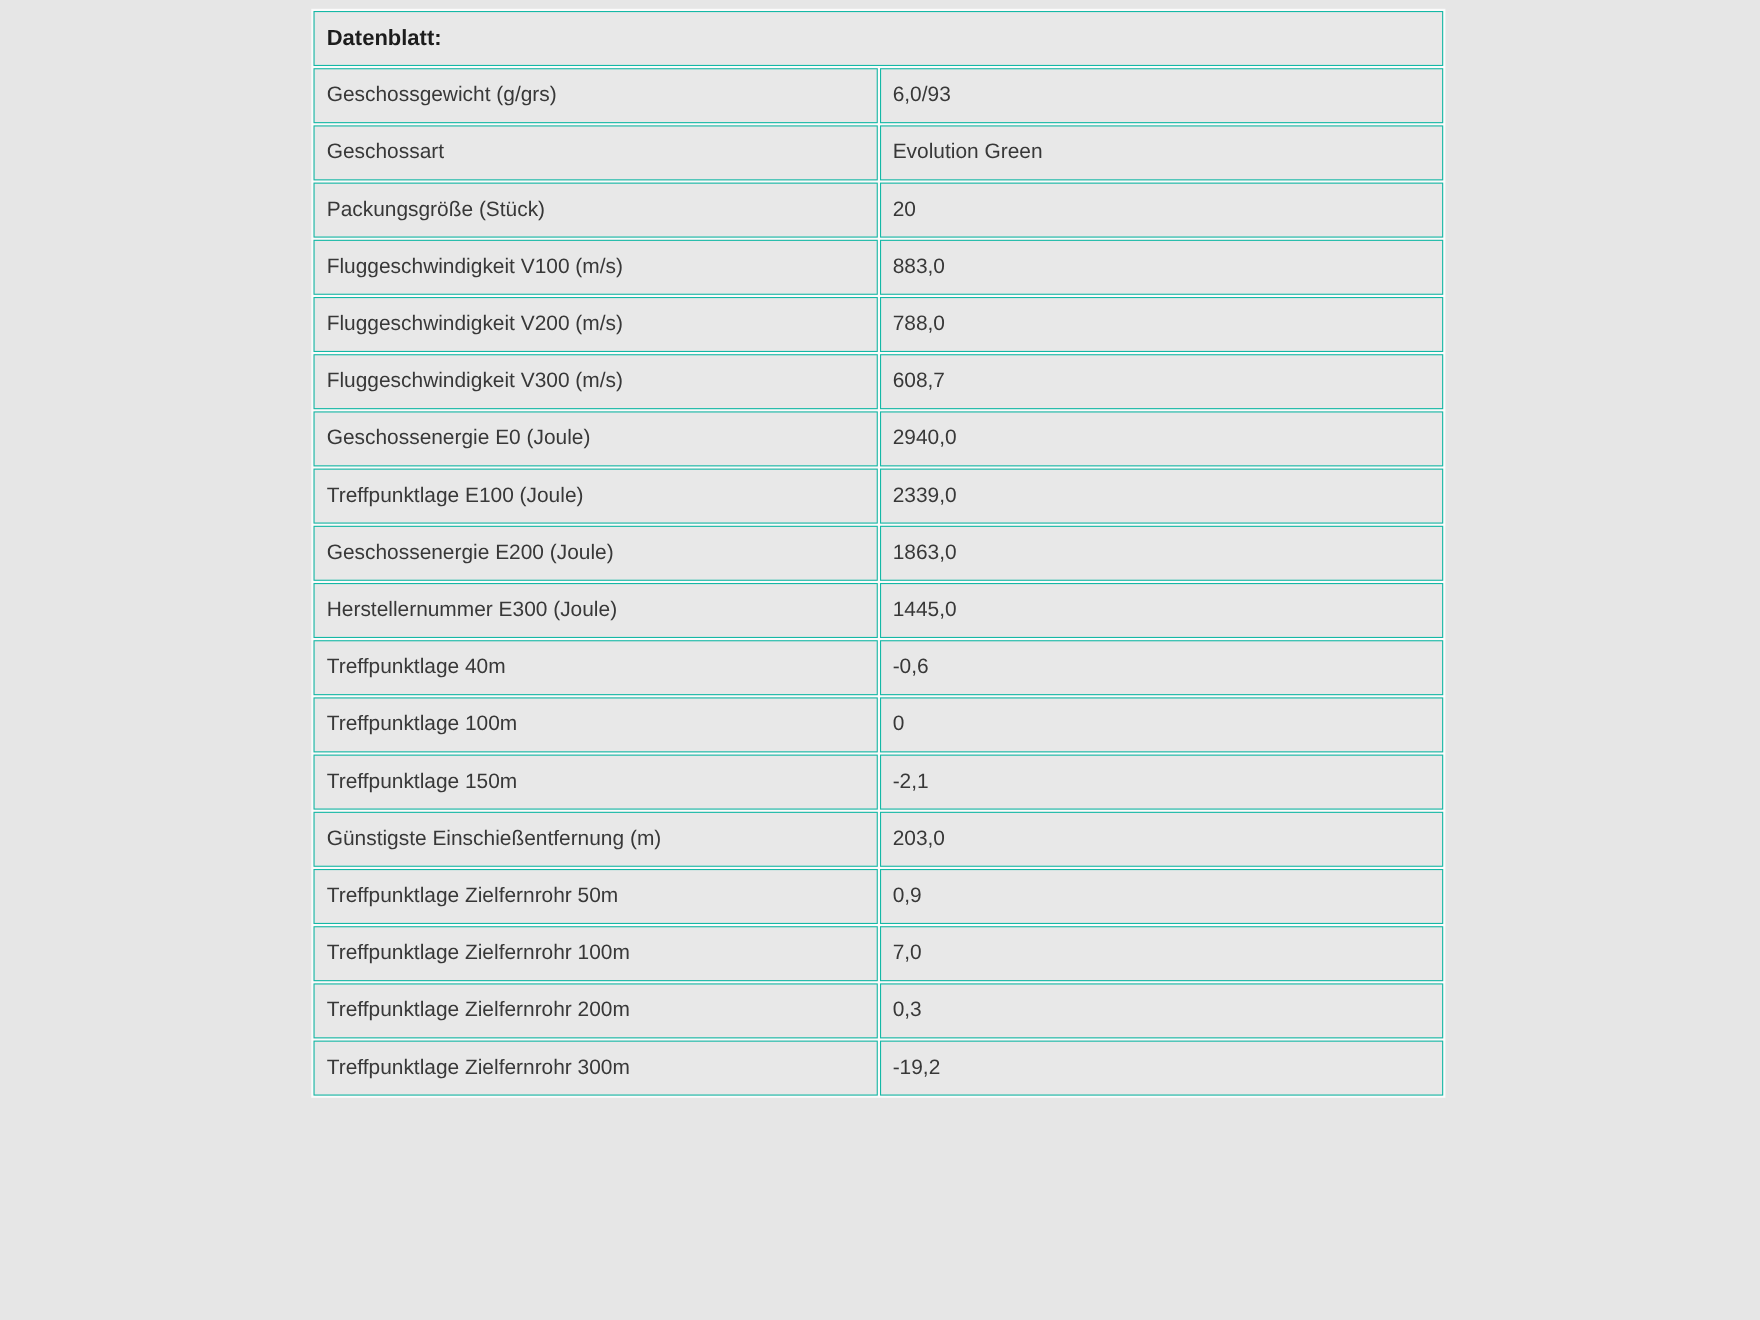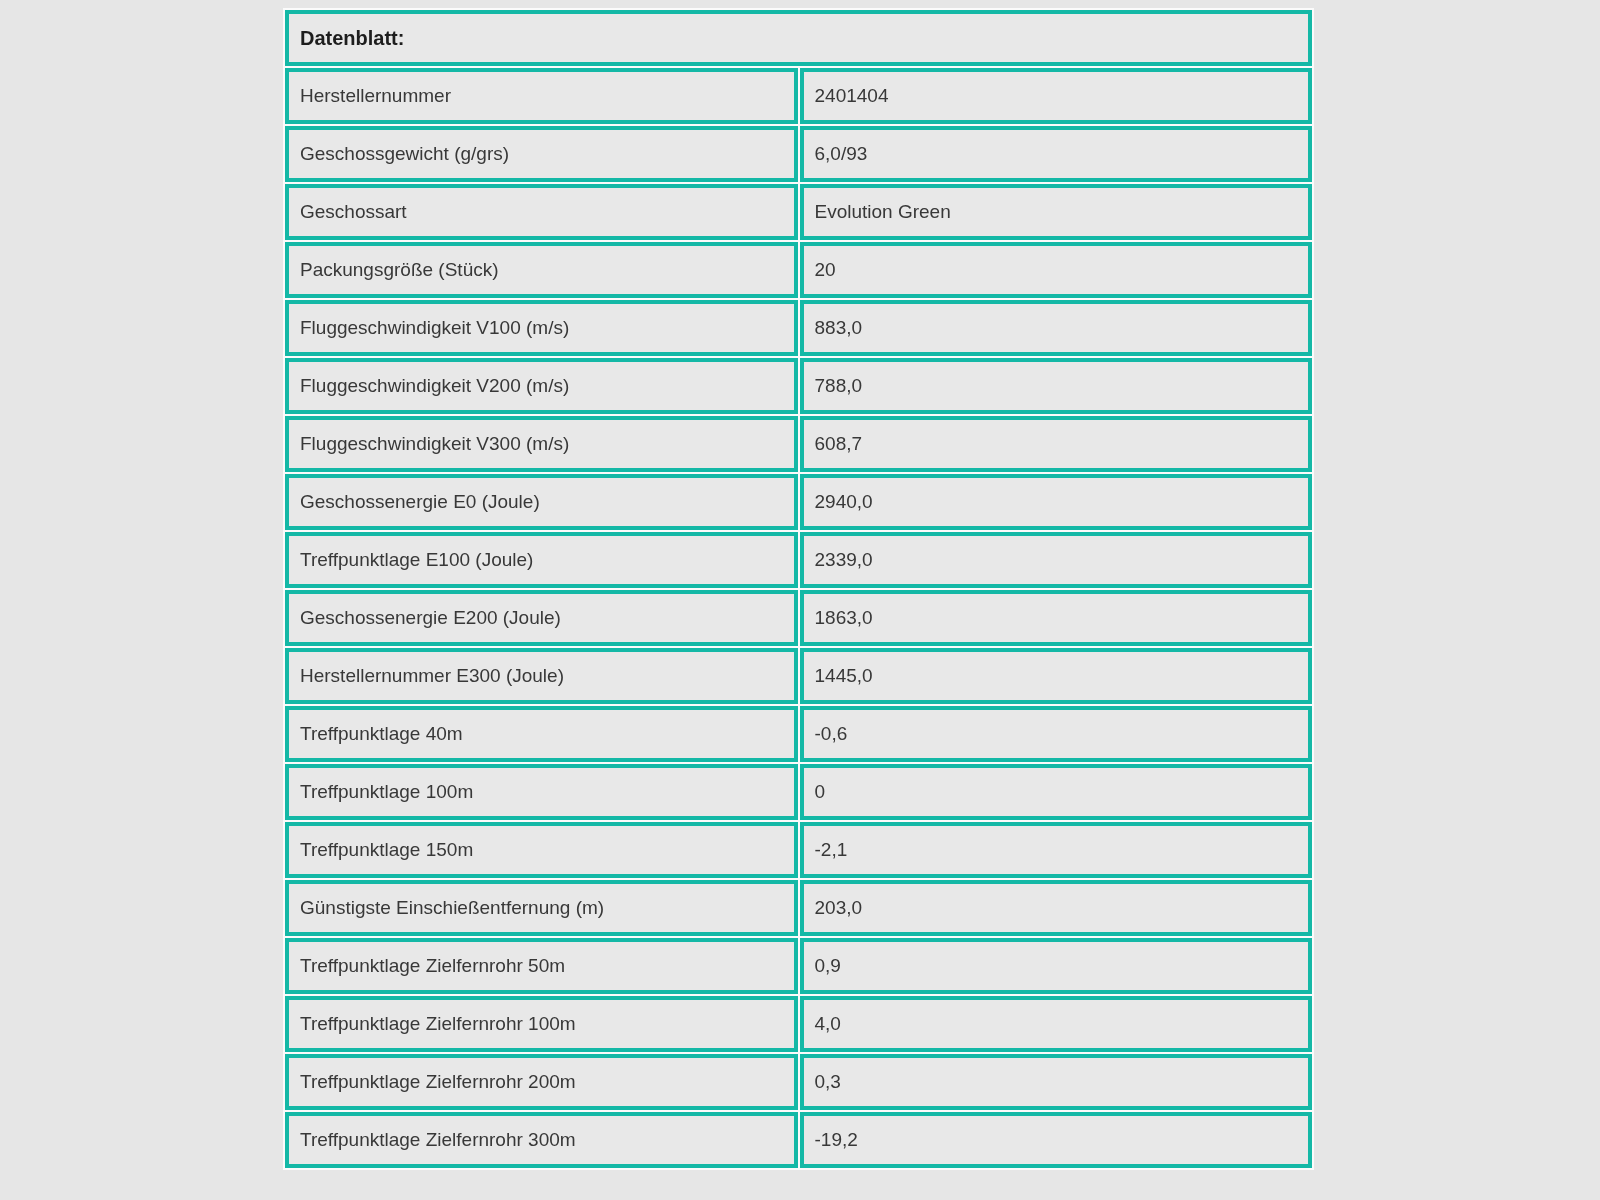--- a/index.html
+++ b/index.html
@@ -21,21 +21,21 @@
   }
   table.datasheet {
     width: 100%;
     border-collapse: separate;
     border-spacing: 2px;
     background: #fbfbfb;
     table-layout: fixed;
   }
   table.datasheet td {
     background: #e8e8e8;
-    border: 4px solid #14b8a6;
+    border: 1px solid #14b8a6;
     height: 48px;
     padding: 0 10px 0 11px;
     font-size: 19px;
     color: #383838;
     vertical-align: middle;
     white-space: nowrap;
     overflow: hidden;
   }
   table.datasheet td.title-cell {
     font-weight: bold;
@@ -46,24 +46,20 @@
   table.datasheet td.value-cell { width: 50%; }
 </style>
 </head>
 <body>
 
 <div class="datasheet-wrap">
   <table class="datasheet">
     <tbody>
       <tr>
         <td class="title-cell" colspan="2">Datenblatt:</td>
-      </tr>
-      <tr>
-        <td class="label-cell">Herstellernummer</td>
-        <td class="value-cell">2401404</td>
       </tr>
       <tr>
         <td class="label-cell">Geschossgewicht (g/grs)</td>
         <td class="value-cell">6,0/93</td>
       </tr>
       <tr>
         <td class="label-cell">Geschossart</td>
         <td class="value-cell">Evolution Green</td>
       </tr>
       <tr>
@@ -113,21 +109,21 @@
       <tr>
         <td class="label-cell">Günstigste Einschießentfernung (m)</td>
         <td class="value-cell">203,0</td>
       </tr>
       <tr>
         <td class="label-cell">Treffpunktlage Zielfernrohr 50m</td>
         <td class="value-cell">0,9</td>
       </tr>
       <tr>
         <td class="label-cell">Treffpunktlage Zielfernrohr 100m</td>
-        <td class="value-cell">4,0</td>
+        <td class="value-cell">7,0</td>
       </tr>
       <tr>
         <td class="label-cell">Treffpunktlage Zielfernrohr 200m</td>
         <td class="value-cell">0,3</td>
       </tr>
       <tr>
         <td class="label-cell">Treffpunktlage Zielfernrohr 300m</td>
         <td class="value-cell">-19,2</td>
       </tr>
     </tbody>

